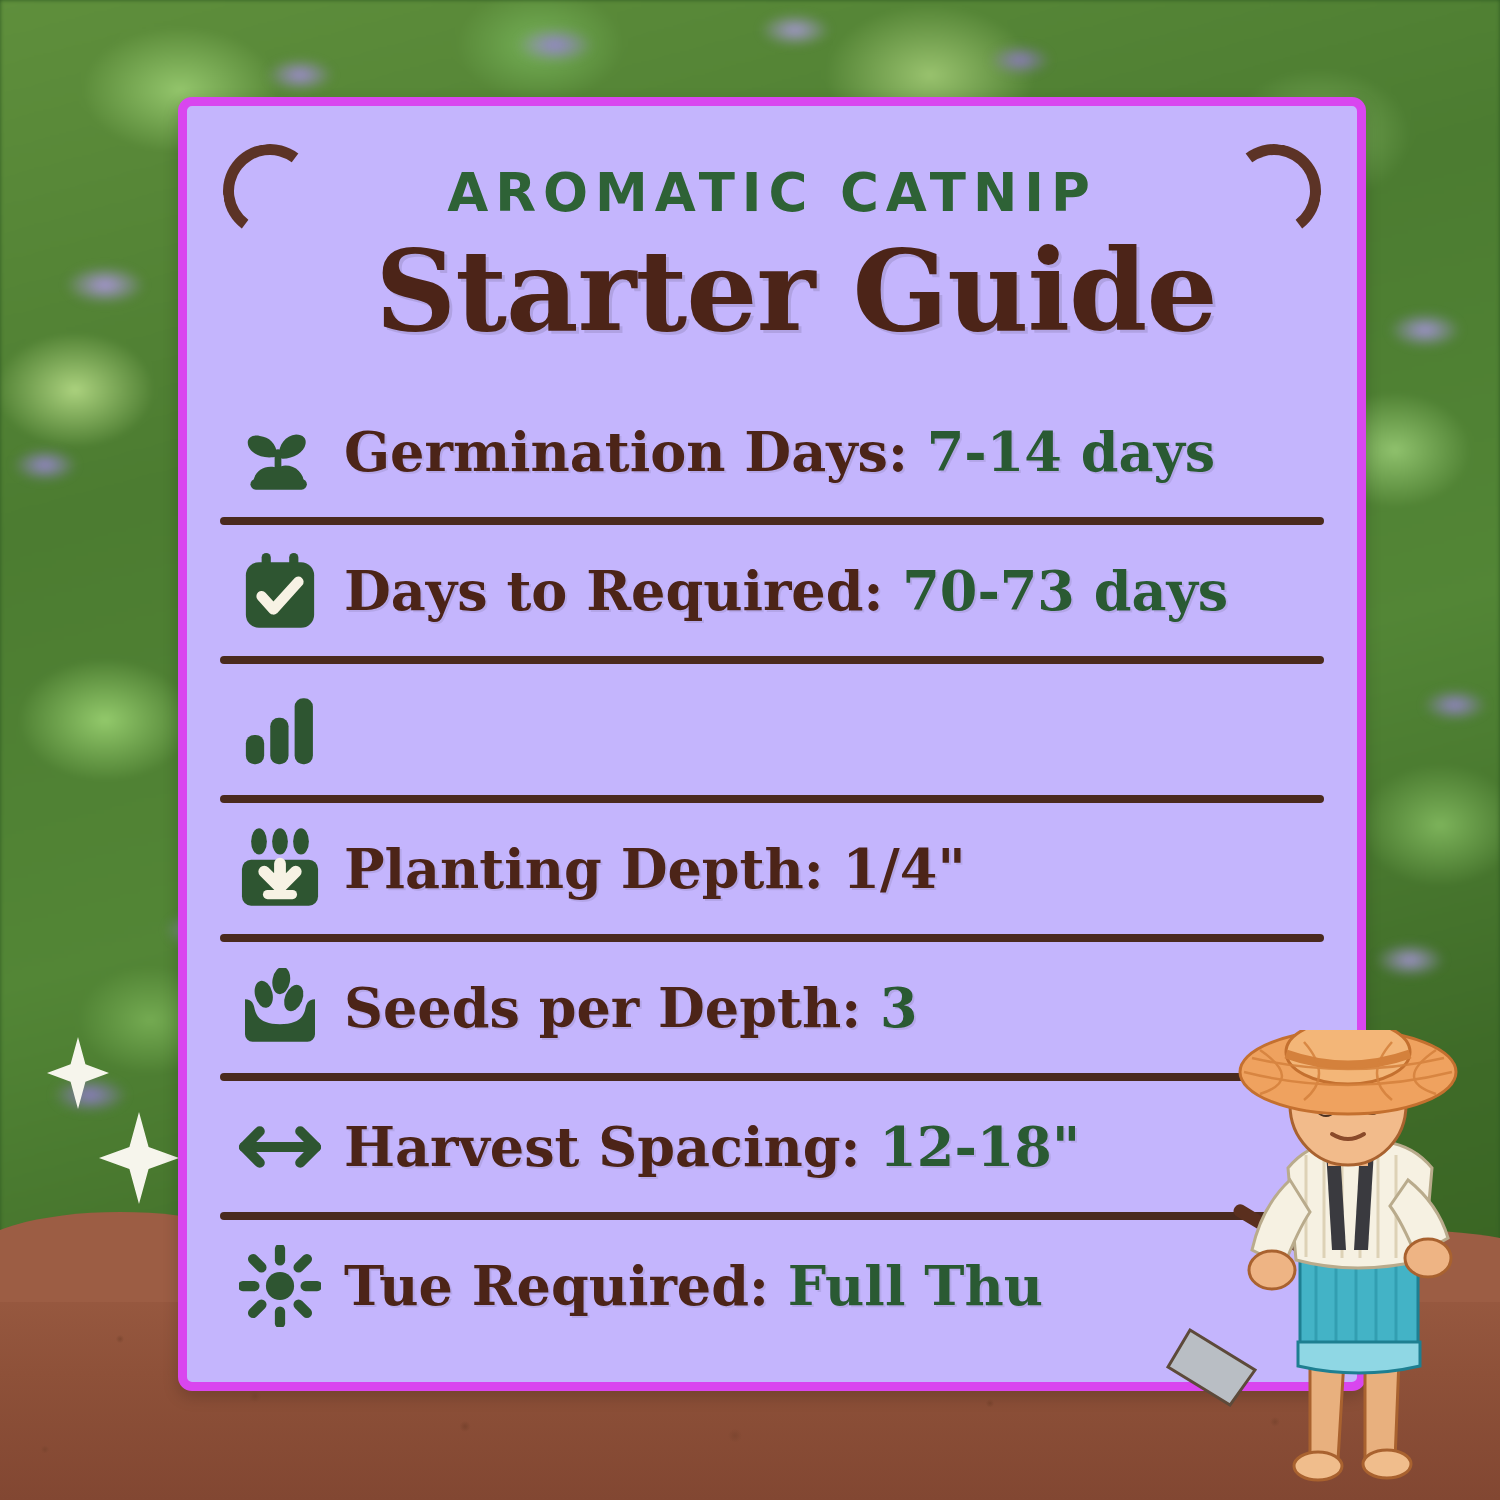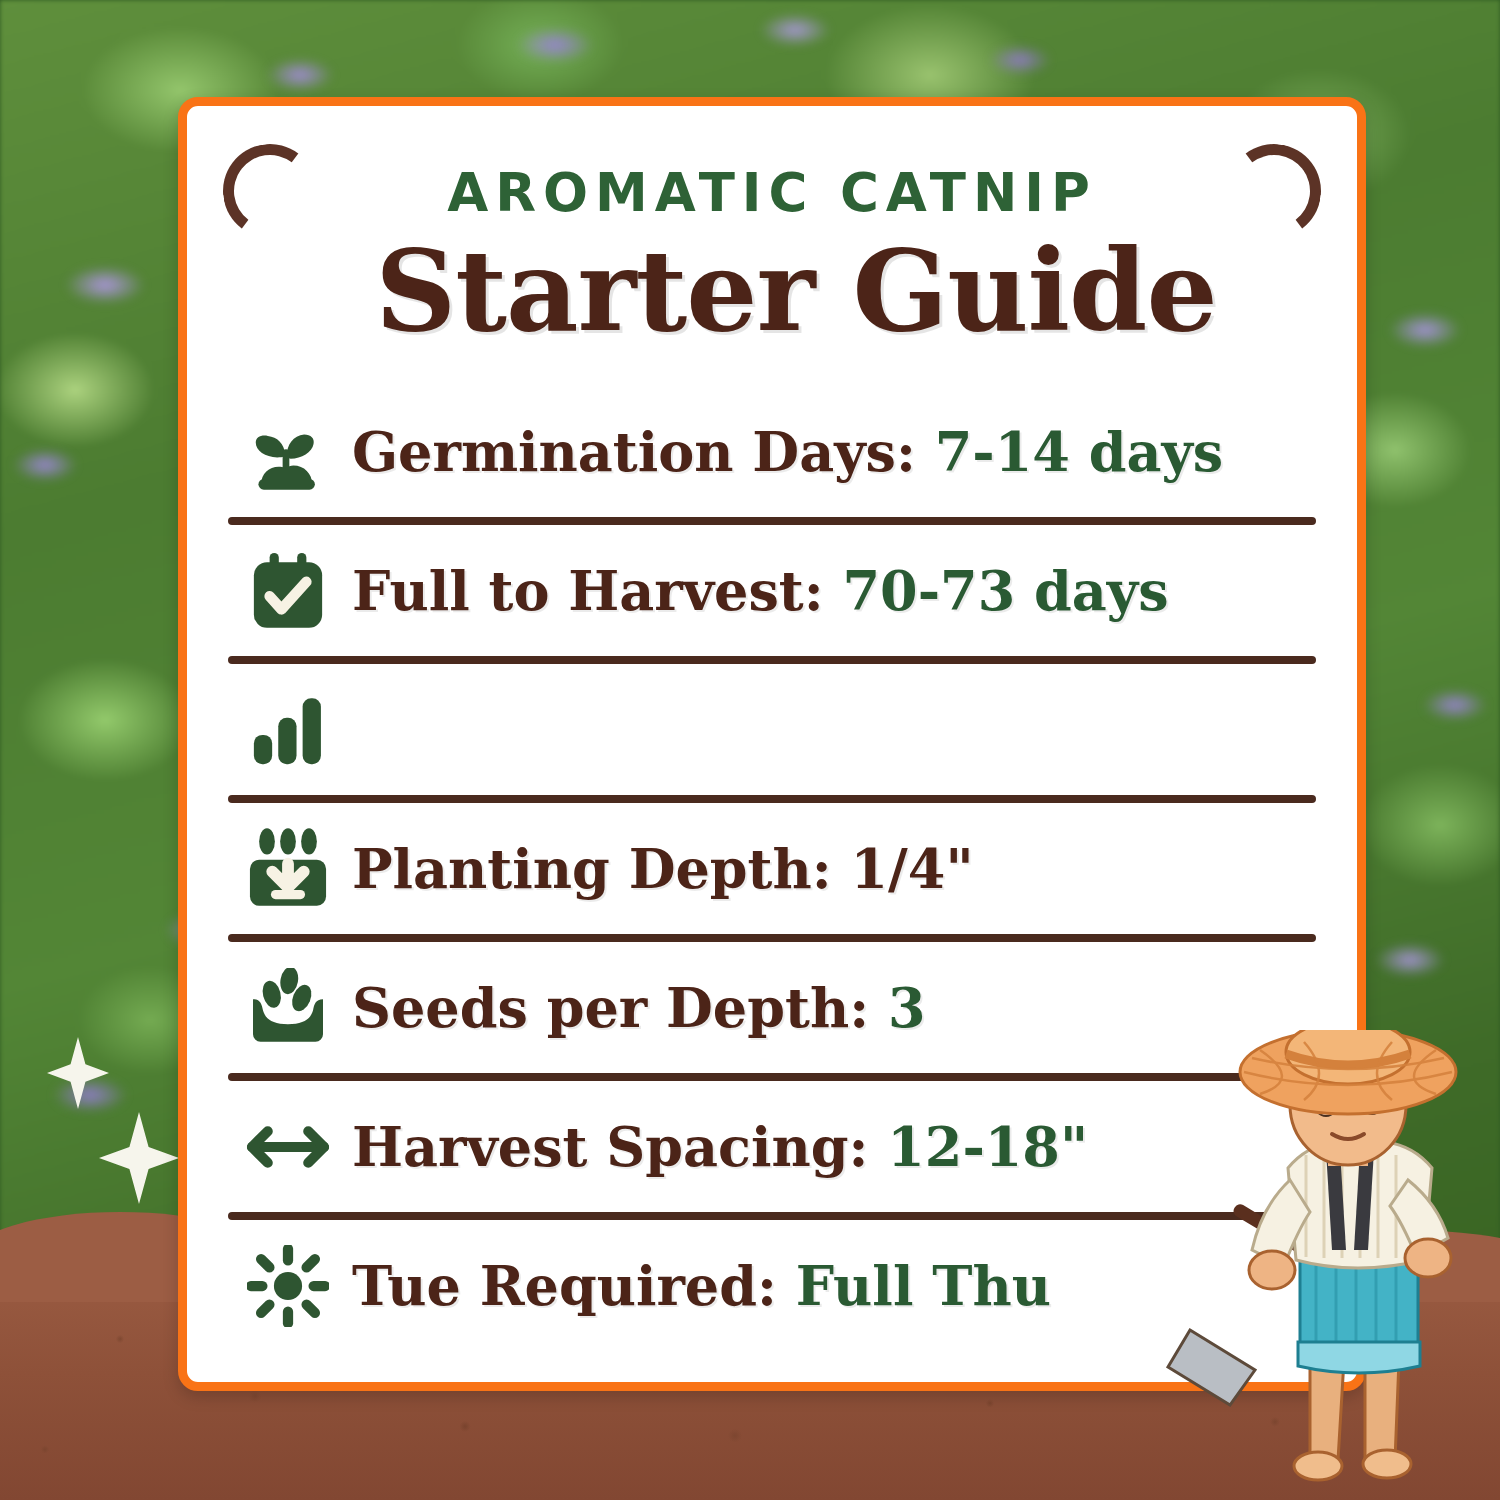--- a/index.html
+++ b/index.html
@@ -68,35 +68,35 @@
   .m5{left:1240px;width:320px;height:72px;background:#9c5d44;}
 
   
   .sparkle{position:absolute;background:#f6f5ec;
     clip-path:polygon(50% 0%,62% 38%,100% 50%,62% 62%,50% 100%,38% 62%,0% 50%,38% 38%);}
   .sp1{left:47px;top:1037px;width:62px;height:72px;}
   .sp2{left:99px;top:1112px;width:80px;height:92px;}
 
   
   .card{position:absolute;left:178px;top:97px;width:1170px;height:1276px;
-    background:#ffffff;border:9px solid #f97316;border-radius:20px;
+    background:#c4b5fd;border:9px solid #d946ef;border-radius:14px;
     box-shadow:0 6px 16px rgba(0,0,0,.18);}
   .corner{position:absolute;width:72px;height:72px;border:11px solid #5c3326;border-radius:50%;}
   .corner.tl{left:36px;top:38px;border-right-color:transparent;border-bottom-color:transparent;
     transform:rotate(-8deg);}
   .corner.tr{right:36px;top:38px;border-left-color:transparent;border-bottom-color:transparent;
     transform:rotate(8deg);}
 
   .kicker{text-align:center;margin:56px 0 0;font-family:"DejaVu Sans",sans-serif;
     font-weight:700;font-size:53px;letter-spacing:7px;color:#2e6236;}
   .title{text-align:center;margin:2px 0 12px;font-family:"DejaVu Serif",serif;
     font-weight:700;font-size:112px;color:#4c2418;letter-spacing:-1px;
     text-shadow:3px 3px 0 rgba(0,0,0,.10);padding-left:48px;}
 
-  .rows{margin-top:30px;padding:0 37px;}
+  .rows{margin-top:30px;padding:0 29px;}
   .row{display:flex;align-items:center;height:131px;}
   .icon{width:128px;flex:0 0 128px;display:flex;align-items:center;justify-content:center;}
   .icon svg{display:block;}
   .rowtext{font-family:"DejaVu Serif",serif;font-weight:700;font-size:54px;
     color:#4c2418;white-space:nowrap;text-shadow:2px 2px 0 rgba(0,0,0,.08);}
   .val{color:#2a5a33;}
   .val.brown{color:#4c2418;}
   .divider{height:8px;background:#4a2a1e;border-radius:4px;margin:0 4px;}
 
   
@@ -145,21 +145,21 @@
 
       <div class="row">
         <span class="icon">
           <svg width="84" height="84" viewBox="0 0 64 64" fill="#2e5531">
             <rect x="18" y="3" width="7" height="14" rx="3.5"></rect>
             <rect x="39" y="3" width="7" height="14" rx="3.5"></rect>
             <rect x="6" y="10" width="52" height="50" rx="10"></rect>
             <path d="M18 36l9 10 19-21" stroke="#f7f2e4" stroke-width="8" fill="none" stroke-linecap="round" stroke-linejoin="round"></path>
           </svg>
         </span>
-        <span class="rowtext"><span>Full to Harvest</span><span>: </span><span class="val">70-73 days</span></span>
+        <span class="rowtext"><span>Days to Required</span><span>: </span><span class="val">70-73 days</span></span>
       </div>
       <div class="divider"></div>
 
       <div class="row">
         <span class="icon">
           <svg width="78" height="78" viewBox="0 0 64 64" fill="#2e5531">
             <rect x="4" y="36" width="15" height="24" rx="7"></rect>
             <rect x="24" y="22" width="15" height="38" rx="7"></rect>
             <rect x="44" y="6" width="15" height="54" rx="7"></rect>
           </svg>

